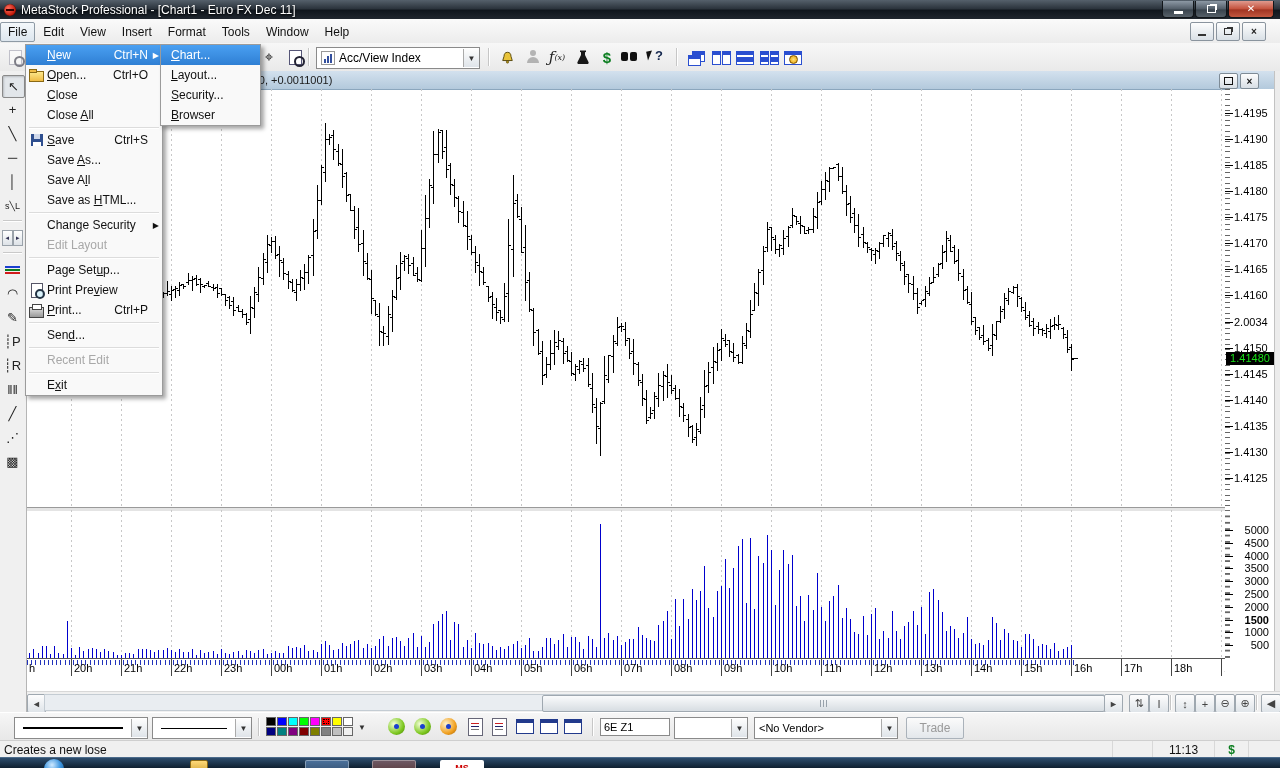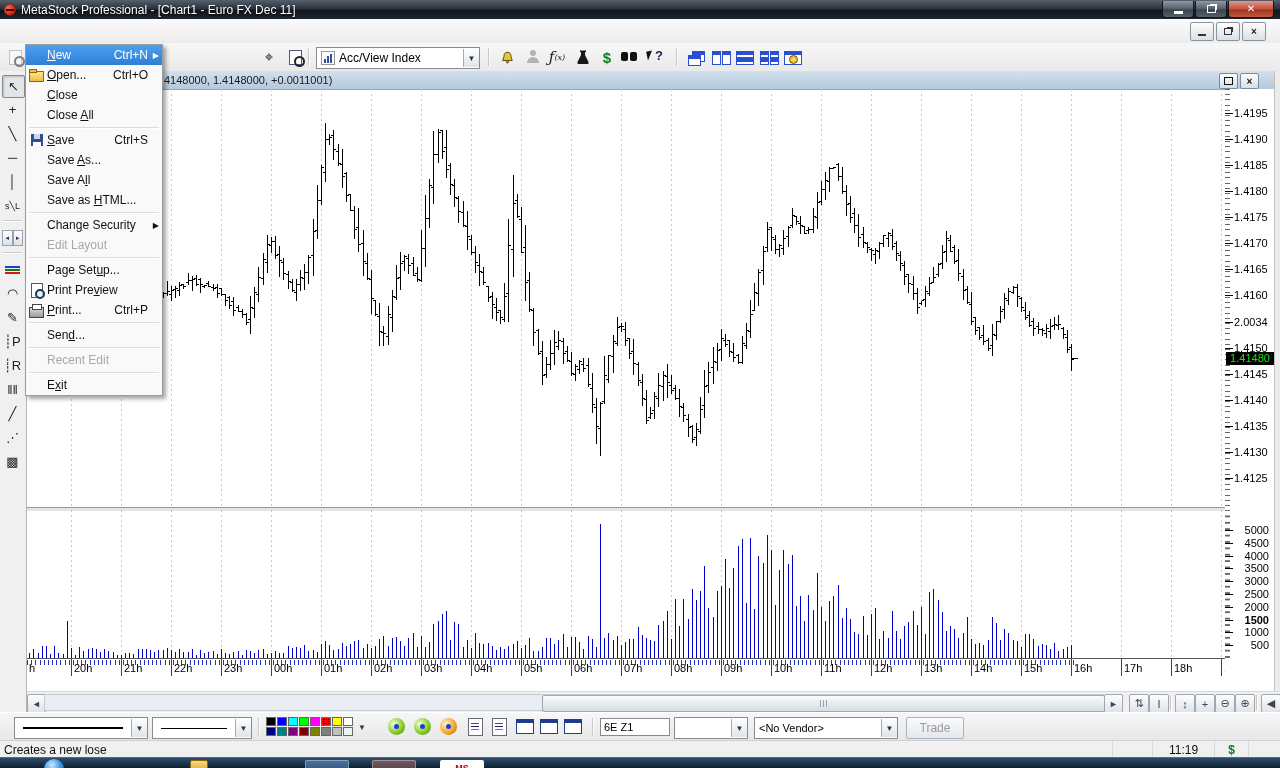--- a/index.html
+++ b/index.html
@@ -211,20 +211,30 @@
           <span class="minglyph"></span>
         </span>
       <span class="wbtn">
           <span class="restglyph"></span>
         </span>
       <span class="wbtn close">✕</span>
     </span>
   </div>
 
   <div id="menubar" class="abs">
+    <span id="menu-items" style="display:flex;">
+        <span class="menu-item active">File</span>
+        <span class="menu-item">Edit</span>
+        <span class="menu-item">View</span>
+        <span class="menu-item">Insert</span>
+        <span class="menu-item">Format</span>
+        <span class="menu-item">Tools</span>
+        <span class="menu-item">Window</span>
+        <span class="menu-item">Help</span>
+      </span>
     <span id="mdibtns">
       <span class="mdib">
           <span class="minglyph"></span>
         </span>
       <span class="mdib">
           <span class="restglyph"></span>
         </span>
       <span class="mdib">×</span>
     </span>
   </div>
@@ -1608,21 +1618,21 @@
     <div class="ddbox" style="left:754px;width:142px">
       <span class="txt">&lt;No Vendor&gt;</span>
       <span class="drop">▼</span>
     </div>
     <div id="trade-btn">Trade</div>
   </div>
 
   <div id="statusbar" class="abs">
     <span id="smsg" class="scell">Creates a new lose</span>
     <span class="scell" style="width:40px"></span>
-    <span id="sclock" class="scell">11:19</span>
+    <span id="sclock" class="scell">11:13</span>
     <span id="sdollar" class="scell">$</span>
     <span id="sx" class="scell"></span>
   </div>
 
   <div id="taskbar" class="abs">
     <span id="start-orb"></span>
     <span class="tico folder" style="left:190px"></span>
     <span class="tico" style="left:305px;background:rgba(120,170,230,.45)"></span>
     <span class="tico" style="left:372px;background:rgba(200,120,110,.45)"></span>
     <span class="tico ms" style="left:440px">MS</span>
@@ -1708,14 +1718,32 @@
         <span class="mico"></span>
         <span class="mlabel">Recent Edit</span>
       </div>
       <div class="msep"></div>
       <div class="mrow">
         <span class="mico"></span>
         <span class="mlabel">E<u>x</u>it</span>
       </div>
     </div>
 
+  <div id="new-submenu" class="menu">
+      <div class="mrow hl">
+        <span class="mico" style="width: 10px;"></span>
+        <span class="mlabel"><u>C</u>hart...</span>
+      </div>
+      <div class="mrow">
+        <span class="mico" style="width: 10px;"></span>
+        <span class="mlabel"><u>L</u>ayout...</span>
+      </div>
+      <div class="mrow">
+        <span class="mico" style="width: 10px;"></span>
+        <span class="mlabel"><u>S</u>ecurity...</span>
+      </div>
+      <div class="mrow">
+        <span class="mico" style="width: 10px;"></span>
+        <span class="mlabel"><u>B</u>rowser</span>
+      </div>
+    </div>
 
 </div>
 
 </body></html>

